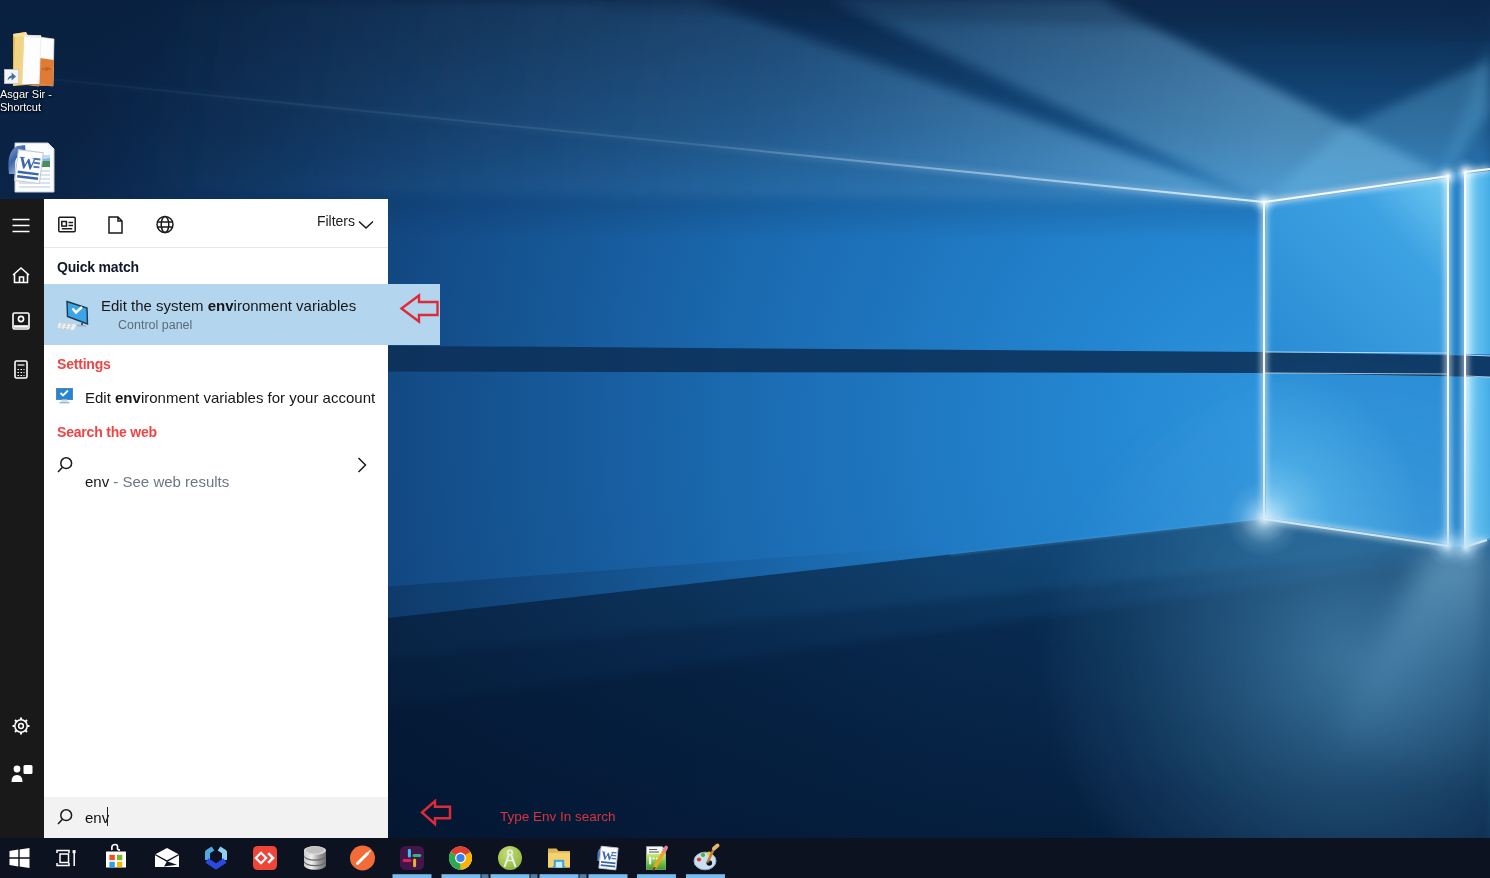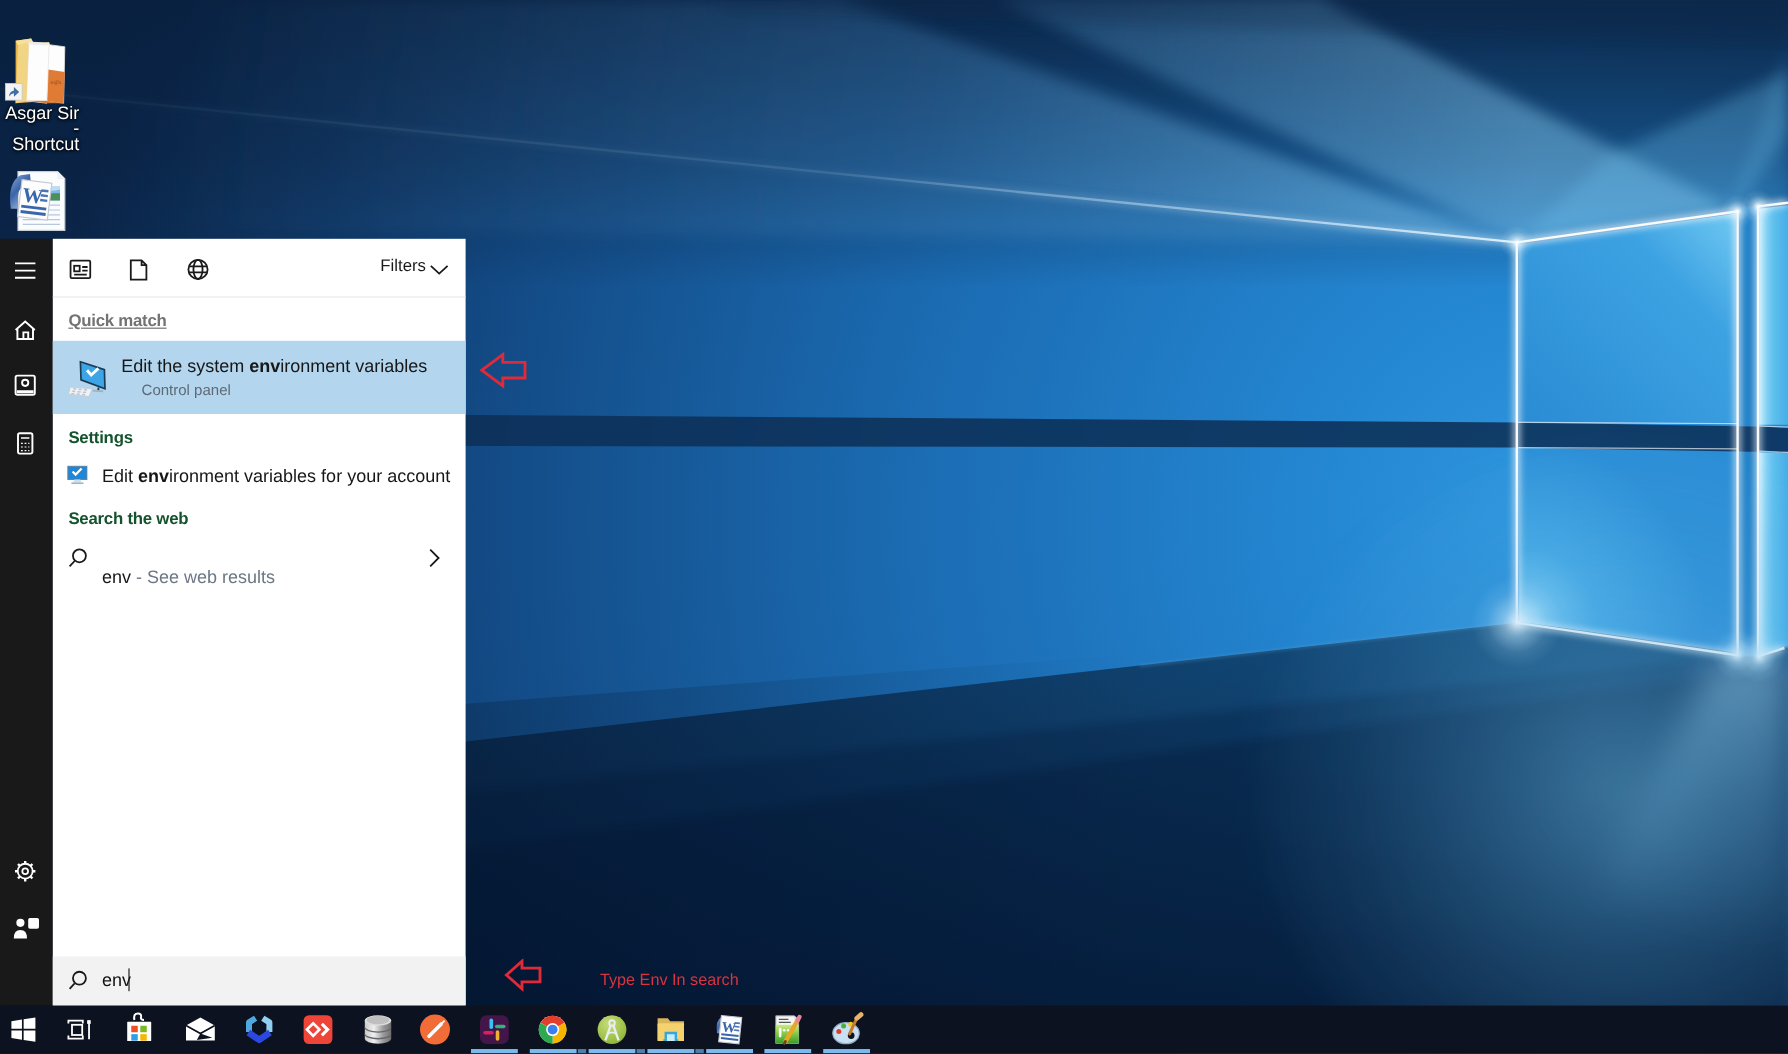--- a/index.html
+++ b/index.html
@@ -6,34 +6,34 @@
   body{width:1490px;height:878px;overflow:hidden;position:relative;
        font-family:"Liberation Sans",sans-serif;background:#0d2443;}
   .abs{position:absolute;}
   #wallpaper{left:0;top:0;width:1490px;height:878px;}
   
   #sidebar{left:0;top:199px;width:44px;height:639px;background:#191919;}
   
   #panel{left:44px;top:199px;width:344px;height:639px;background:#fff;}
   #panel .toprow{position:absolute;left:0;top:0;width:344px;height:48px;border-bottom:1px solid #e8e8e8;}
   .filters{position:absolute;right:33px;top:14px;font-size:14px;color:#1b1b1b;}
-  .qm{position:absolute;left:13px;top:60px;font-size:14px;font-weight:bold;color:#737373;letter-spacing:-0.2px;text-decoration:underline;}
-  .hlrow{position:absolute;left:0;top:85px;width:344px;height:61px;background:#b3d6ee;text-decoration:underline;}
+  .qm{position:absolute;left:13px;top:60px;font-size:14px;font-weight:bold;color:#0f172a;letter-spacing:-0.2px;}
+  .hlrow{position:absolute;left:0;top:85px;width:396px;height:61px;background:#b3d6ee;text-decoration:underline;}
   .rowtitle{position:absolute;left:57px;top:13px;font-size:15px;color:#171717;white-space:nowrap;}
   .rowsub{position:absolute;left:74px;top:34px;font-size:12.5px;color:#5d6a76;}
-  .sect{position:absolute;left:13px;font-size:14px;font-weight:bold;color:#14532d;letter-spacing:-0.2px;}
+  .sect{position:absolute;left:13px;font-size:14px;font-weight:bold;color:#ef4444;letter-spacing:-0.2px;}
   .item{position:absolute;left:41px;font-size:15px;color:#171717;white-space:nowrap;}
   .searchbox{position:absolute;left:0;top:598px;width:344px;height:41px;background:#f2f2f2;}
   .searchtxt{position:absolute;left:41px;top:12px;font-size:15px;color:#111;}
   .caret{position:absolute;left:63px;top:10px;width:1px;height:19px;background:#222;}
   
   #taskbar{left:0;top:838px;width:1490px;height:40px;background:#0c1220;}
   
   .deskicon{position:absolute;}
-  .desklabel{position:absolute;color:#fff;font-size:15px;text-align:right;
+  .desklabel{position:absolute;color:#fff;font-size:11px;text-align:left;
              text-shadow:0 1px 2px #000,0 0 3px #000;line-height:13px;}
   
   .redtxt{position:absolute;color:#d8333f;font-size:13.5px;text-align:center;}
 </style>
 </head>
 <body>
 <svg id="wallpaper" class="abs" viewBox="0 0 1490 878" width="1490" height="878">
 <defs>
   <radialGradient id="base" cx="1290" cy="430" r="1260" gradientUnits="userSpaceOnUse">
     <stop offset="0" stop-color="#2f97de"></stop>

